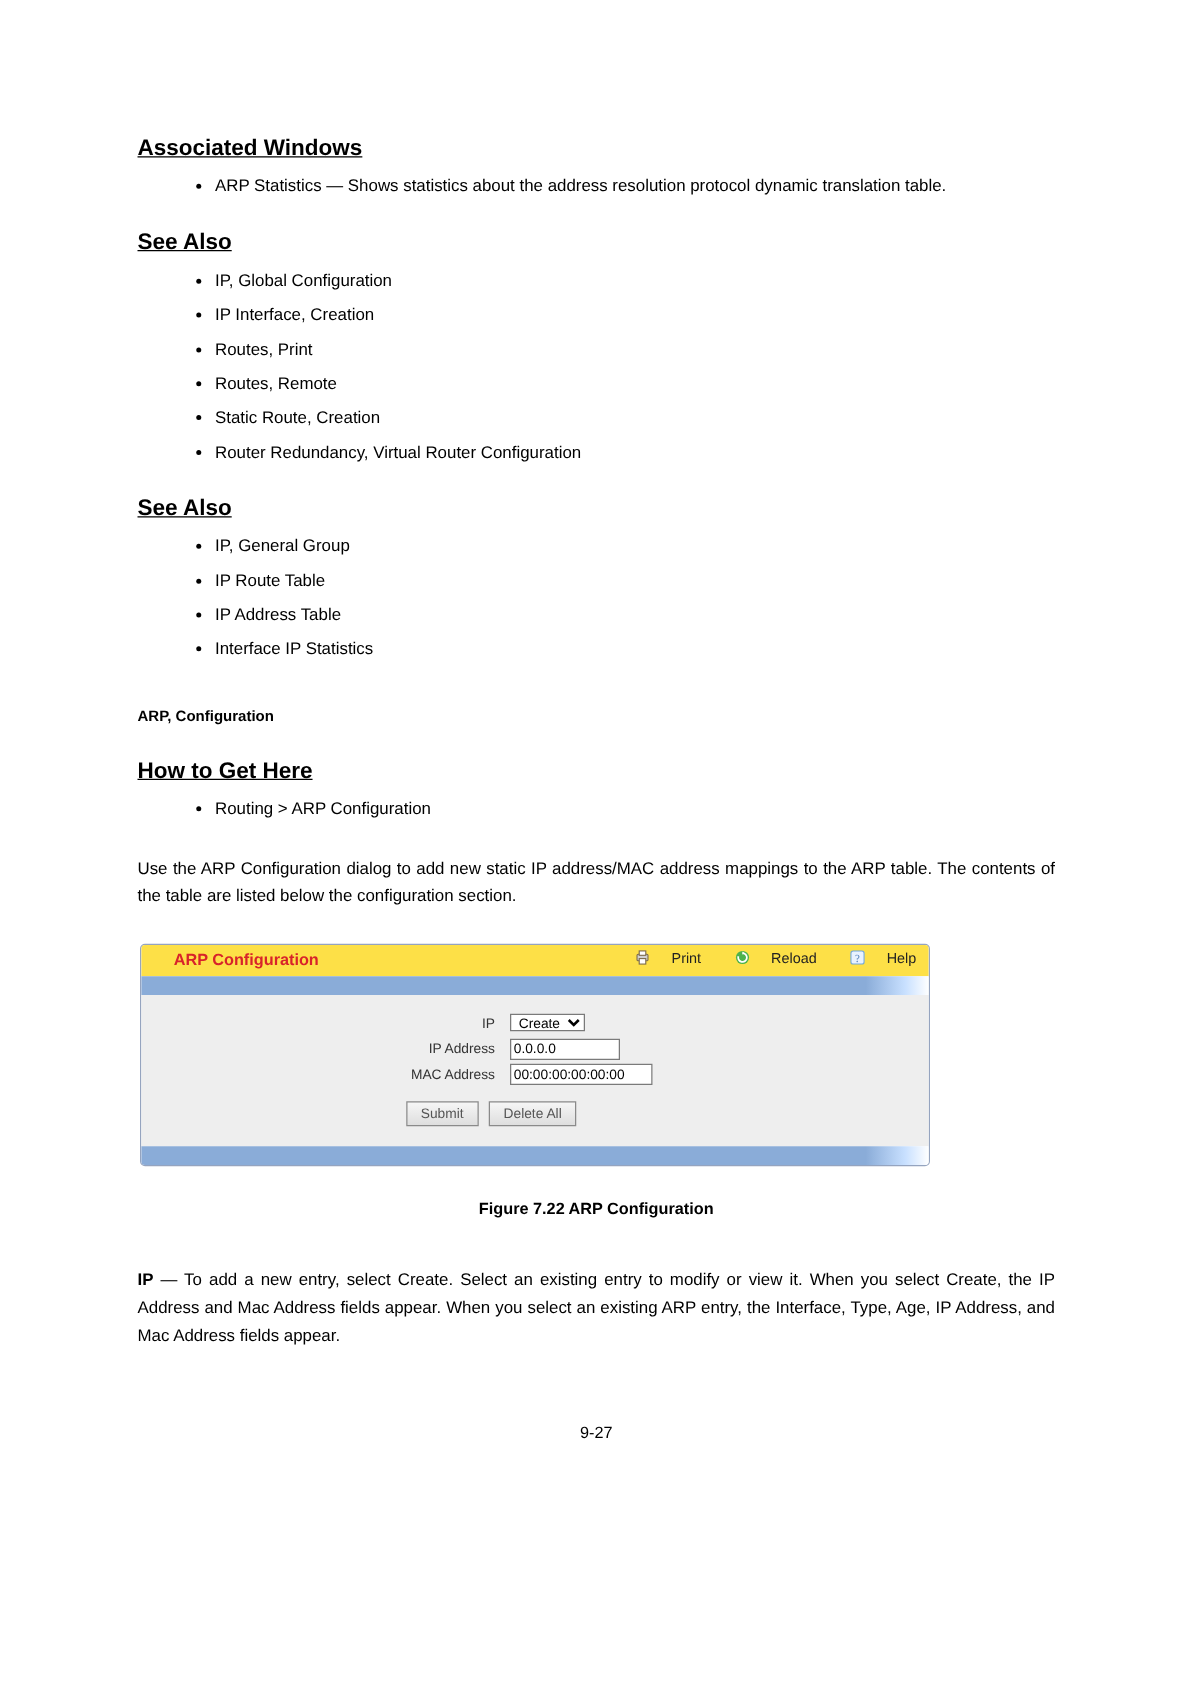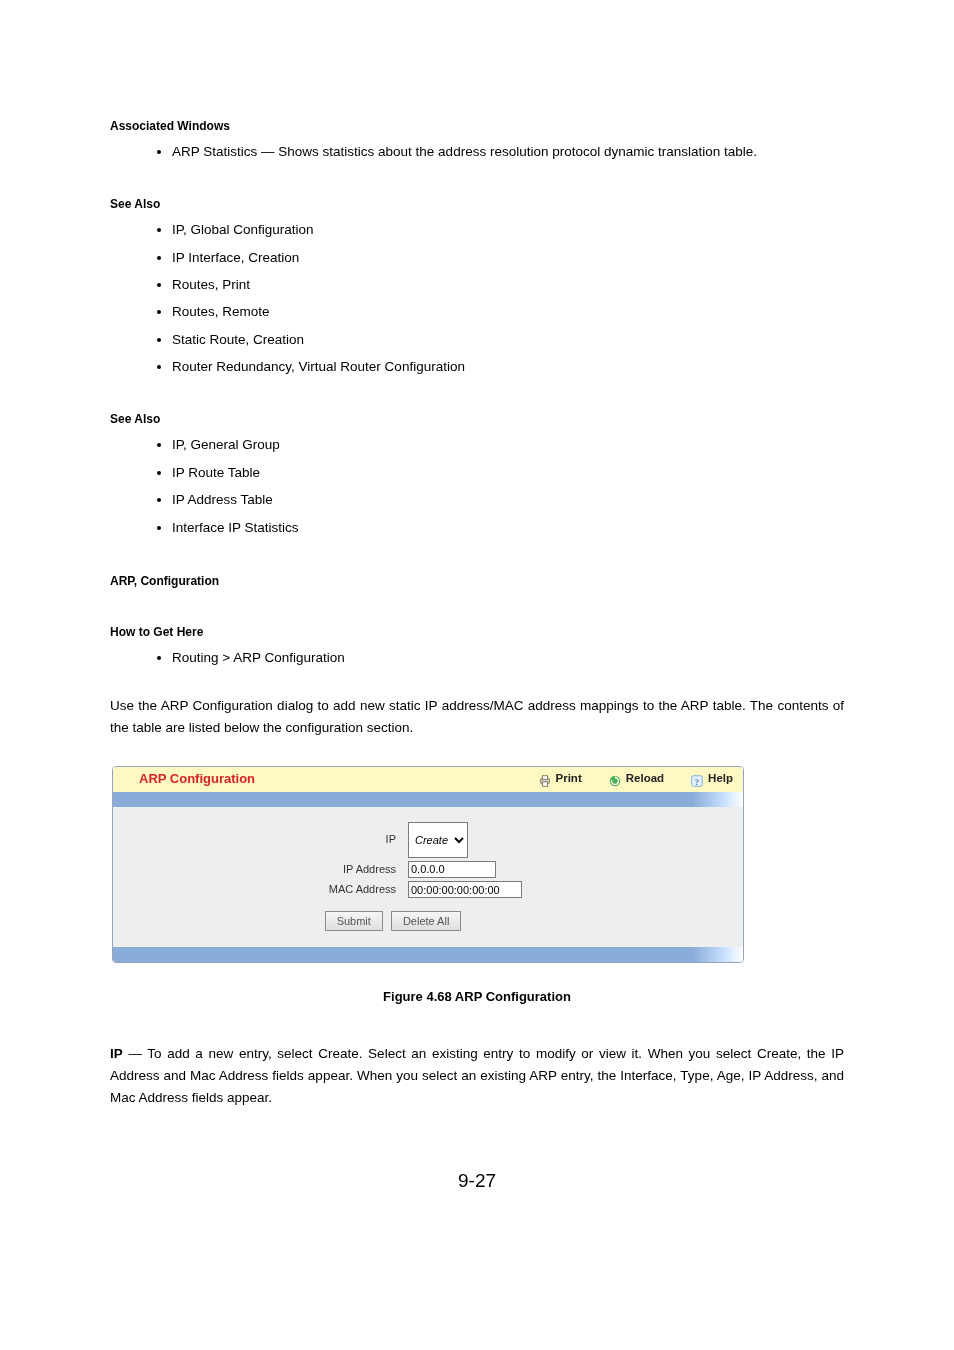--- a/index.html
+++ b/index.html
@@ -16,23 +16,24 @@
     padding: 85px 110px 80px 110px;
   }
   .heading2 {
     font-weight: bold;
     font-size: 12px;
     margin-top: 34px;
     margin-bottom: 2px;
   }
   .heading3 {
     font-weight: bold;
-    font-size: 12px;
-    margin-top: 32px;
+    font-size: 18px;
+    margin-top: 20px;
     margin-bottom: 0px;
+    text-decoration: underline;
   }
   ul.bullets {
     list-style: disc;
     padding-left: 62px;
     margin-top: 4px;
     margin-bottom: 0;
   }
   ul.bullets li { margin: 6.5px 0; }
   ul.bullets.lead > li:first-child { margin-bottom: 12px; }
   .para {
@@ -55,36 +56,36 @@
     border-radius: 4px;
     overflow: hidden;
     font-family: Tahoma, Verdana, sans-serif;
     color: #333;
   }
   .panel-header {
     display: flex;
     align-items: center;
     height: 25px;
     padding: 0 10px 0 26px;
-    background: #fef9c3;
+    background: #fde047;
     font-size: 12px;
   }
   .panel-title {
     color: #d8232a;
     font-weight: bold;
     font-size: 13px;
     flex: 0 0 auto;
   }
   .spacer { flex: 1 1 auto; }
   .action-link {
     display: inline-flex;
-    align-items: flex-end;
-    gap: 4px;
+    align-items: flex-start;
+    gap: 16px;
     margin-left: 26px;
-    font-weight: bold;
+    font-weight: normal;
     font-size: 11.5px;
     color: #222;
     cursor: pointer;
   }
   .icon { width: 14px; height: 14px; display: inline-block; }
   .bar {
     height: 15px;
     background: linear-gradient(to right, #8aacd8 0%, #8aacd8 92%, #c8e0ff 97%, #ffffff 100%);
   }
   .panel-body {
@@ -107,21 +108,21 @@
   .form-ctrl { }
   .form-ctrl select, .form-ctrl input[type="text"] {
     font-family: Tahoma, Verdana, sans-serif;
     font-size: 11px;
     border: 1px solid #7a7a7a;
     background: #fff;
     height: 17px;
     padding: 0 2px;
   }
   .form-ctrl input.wide { width: 114px; }
-  .form-ctrl select { height: 36px; font-style: italic; }
+  .form-ctrl select { height: 14px; }
   .btn {
     font-family: Tahoma, Verdana, sans-serif;
     font-size: 11px;
     border: 1px solid #8a8a8a;
     background: linear-gradient(#f6f6f6, #dedede);
     height: 20px;
     padding: 1px 11px;
     cursor: pointer;
     color: #555;
   }
@@ -132,21 +133,21 @@
     margin-top: 24px;
   }
   .footer-para {
     margin-top: 36px;
     line-height: 1.65;
     text-align: justify;
   }
   .field-label { font-weight: bold; }
   .pagenum {
     text-align: center;
-    font-size: 19px;
+    font-size: 13px;
     margin-top: 56px;
   }
   .btn-row2 {
     display:flex;
     gap:8px;
     justify-content:center;
     margin: 12px 0 2px 0;
     padding-right: 70px;
   }
 </style>
@@ -245,21 +246,21 @@
         </div>
         <div class="btn-row2">
           <button class="btn">Submit</button>
           <button class="btn">Delete All</button>
         </div>
       </div>
       <div class="bar"></div>
     </div>
   </div>
 
-  <div class="caption">Figure 4.68 ARP Configuration</div>
+  <div class="caption">Figure 7.22 ARP Configuration</div>
 
   <div class="footer-para">
     <span class="field-label">IP</span><span> — To add a new entry, select Create. Select an existing entry to modify or view it. When you select Create, the IP Address and Mac Address fields appear. When you select an existing ARP entry, the Interface, Type, Age, IP Address, and Mac Address fields appear.</span>
   </div>
 
   <div class="pagenum">9-27</div>
 
 </div>
 
 </body></html>

